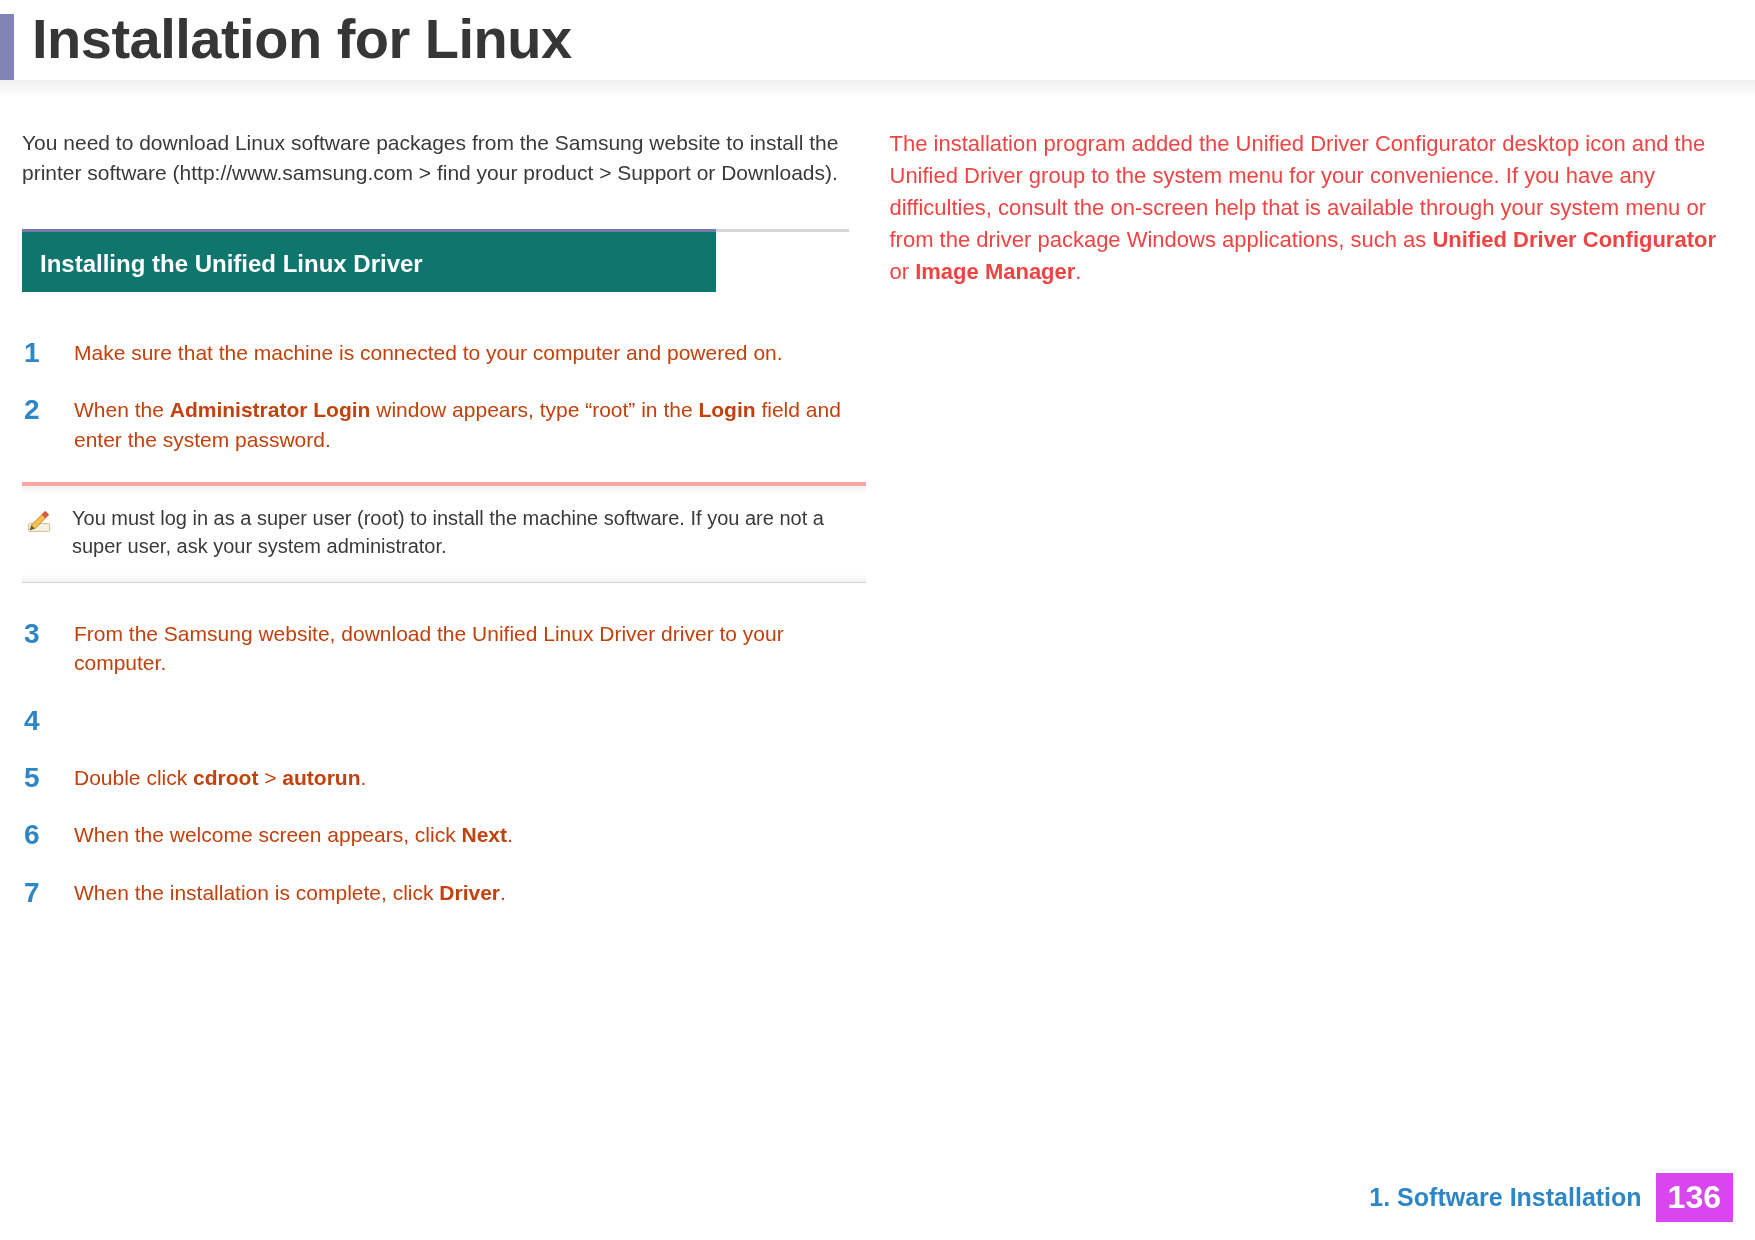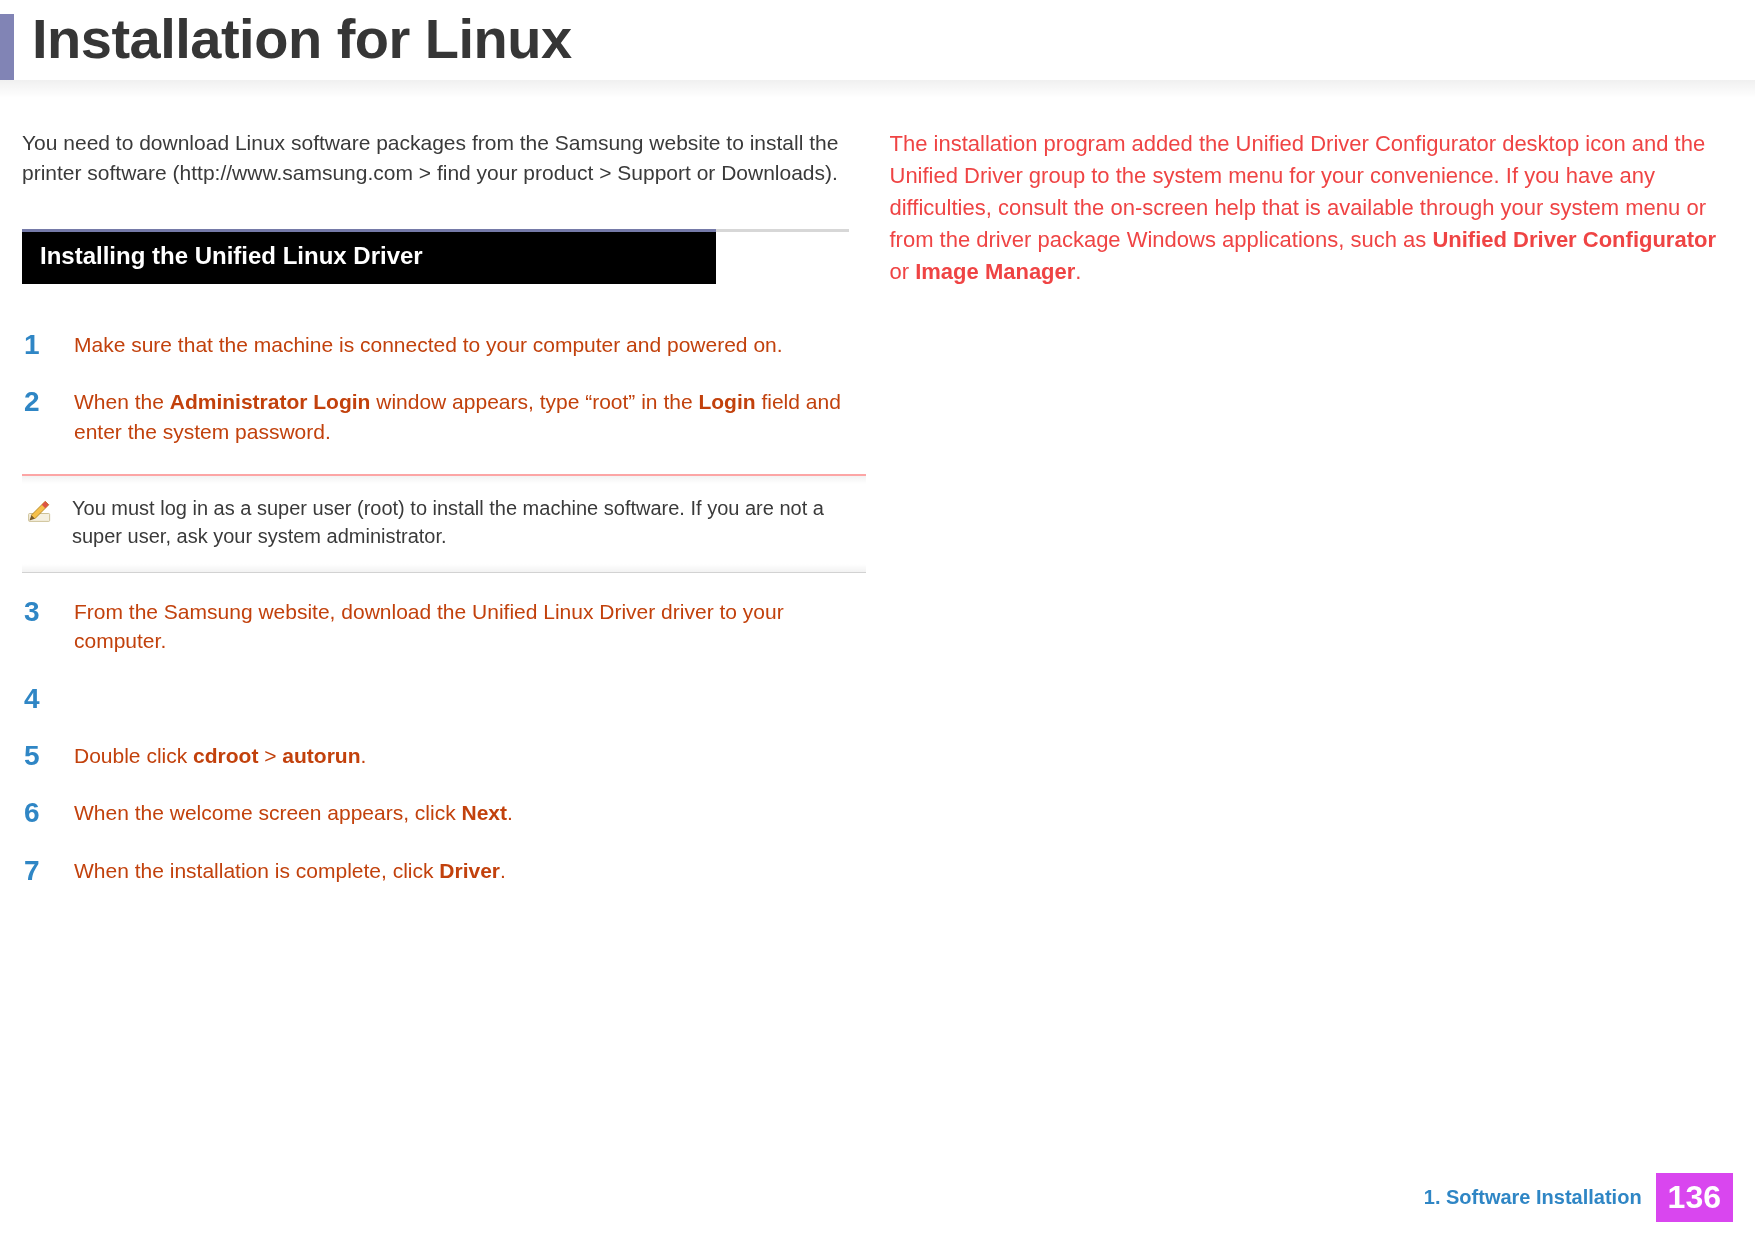--- a/index.html
+++ b/index.html
@@ -47,25 +47,25 @@
     flex: 1;
     max-width: 850px;
   }
   .intro {
     font-size: 21px;
     line-height: 1.45;
     color: #3a3a3a;
     margin-bottom: 40px;
   }
   .section-header {
-    background: #000000;
+    background: #0f766e;
     color: #ffffff;
     font-size: 24px;
     font-weight: 700;
-    padding: 10px 18px 14px 18px;
+    padding: 18px 18px 14px 18px;
     display: inline-block;
     width: 84%;
     border-top: 3px solid #6e71a3;
     margin-bottom: 26px;
     position: relative;
   }
   .section-header::before {
     content: "";
     position: absolute;
     left: 0; right: 0; top: -3px;
@@ -94,22 +94,22 @@
     line-height: 1;
     padding-top: 1px;
   }
   .step-text {
     font-size: 21px;
     line-height: 1.4;
     color: #c2410c;
   }
   .step-text b { font-weight: 700; }
   .note-box {
-    margin: 22px 0 24px 0;
-    border-top: 2px solid #fca5a5;
+    margin: 22px 0 36px 0;
+    border-top: 4px solid #fca5a5;
     border-bottom: 1px solid #d2d2d2;
     position: relative;
   }
   .note-box::before {
     content: "";
     position: absolute;
     left: 0; right: 0; top: 0;
     height: 8px;
     background: linear-gradient(to bottom, rgba(0,0,0,0.05), rgba(0,0,0,0));
   }
@@ -140,21 +140,21 @@
   .footer {
     position: absolute;
     bottom: 18px;
     right: 22px;
     display: flex;
     align-items: center;
     gap: 14px;
   }
   .footer-label {
     color: #2f86c5;
-    font-size: 20px;
+    font-size: 25px;
     font-weight: 700;
     text-align: center;
   }
   .footer-page {
     background: #d946ef;
     color: #ffffff;
     font-size: 32px;
     font-weight: 700;
     padding: 6px 12px;
   }

